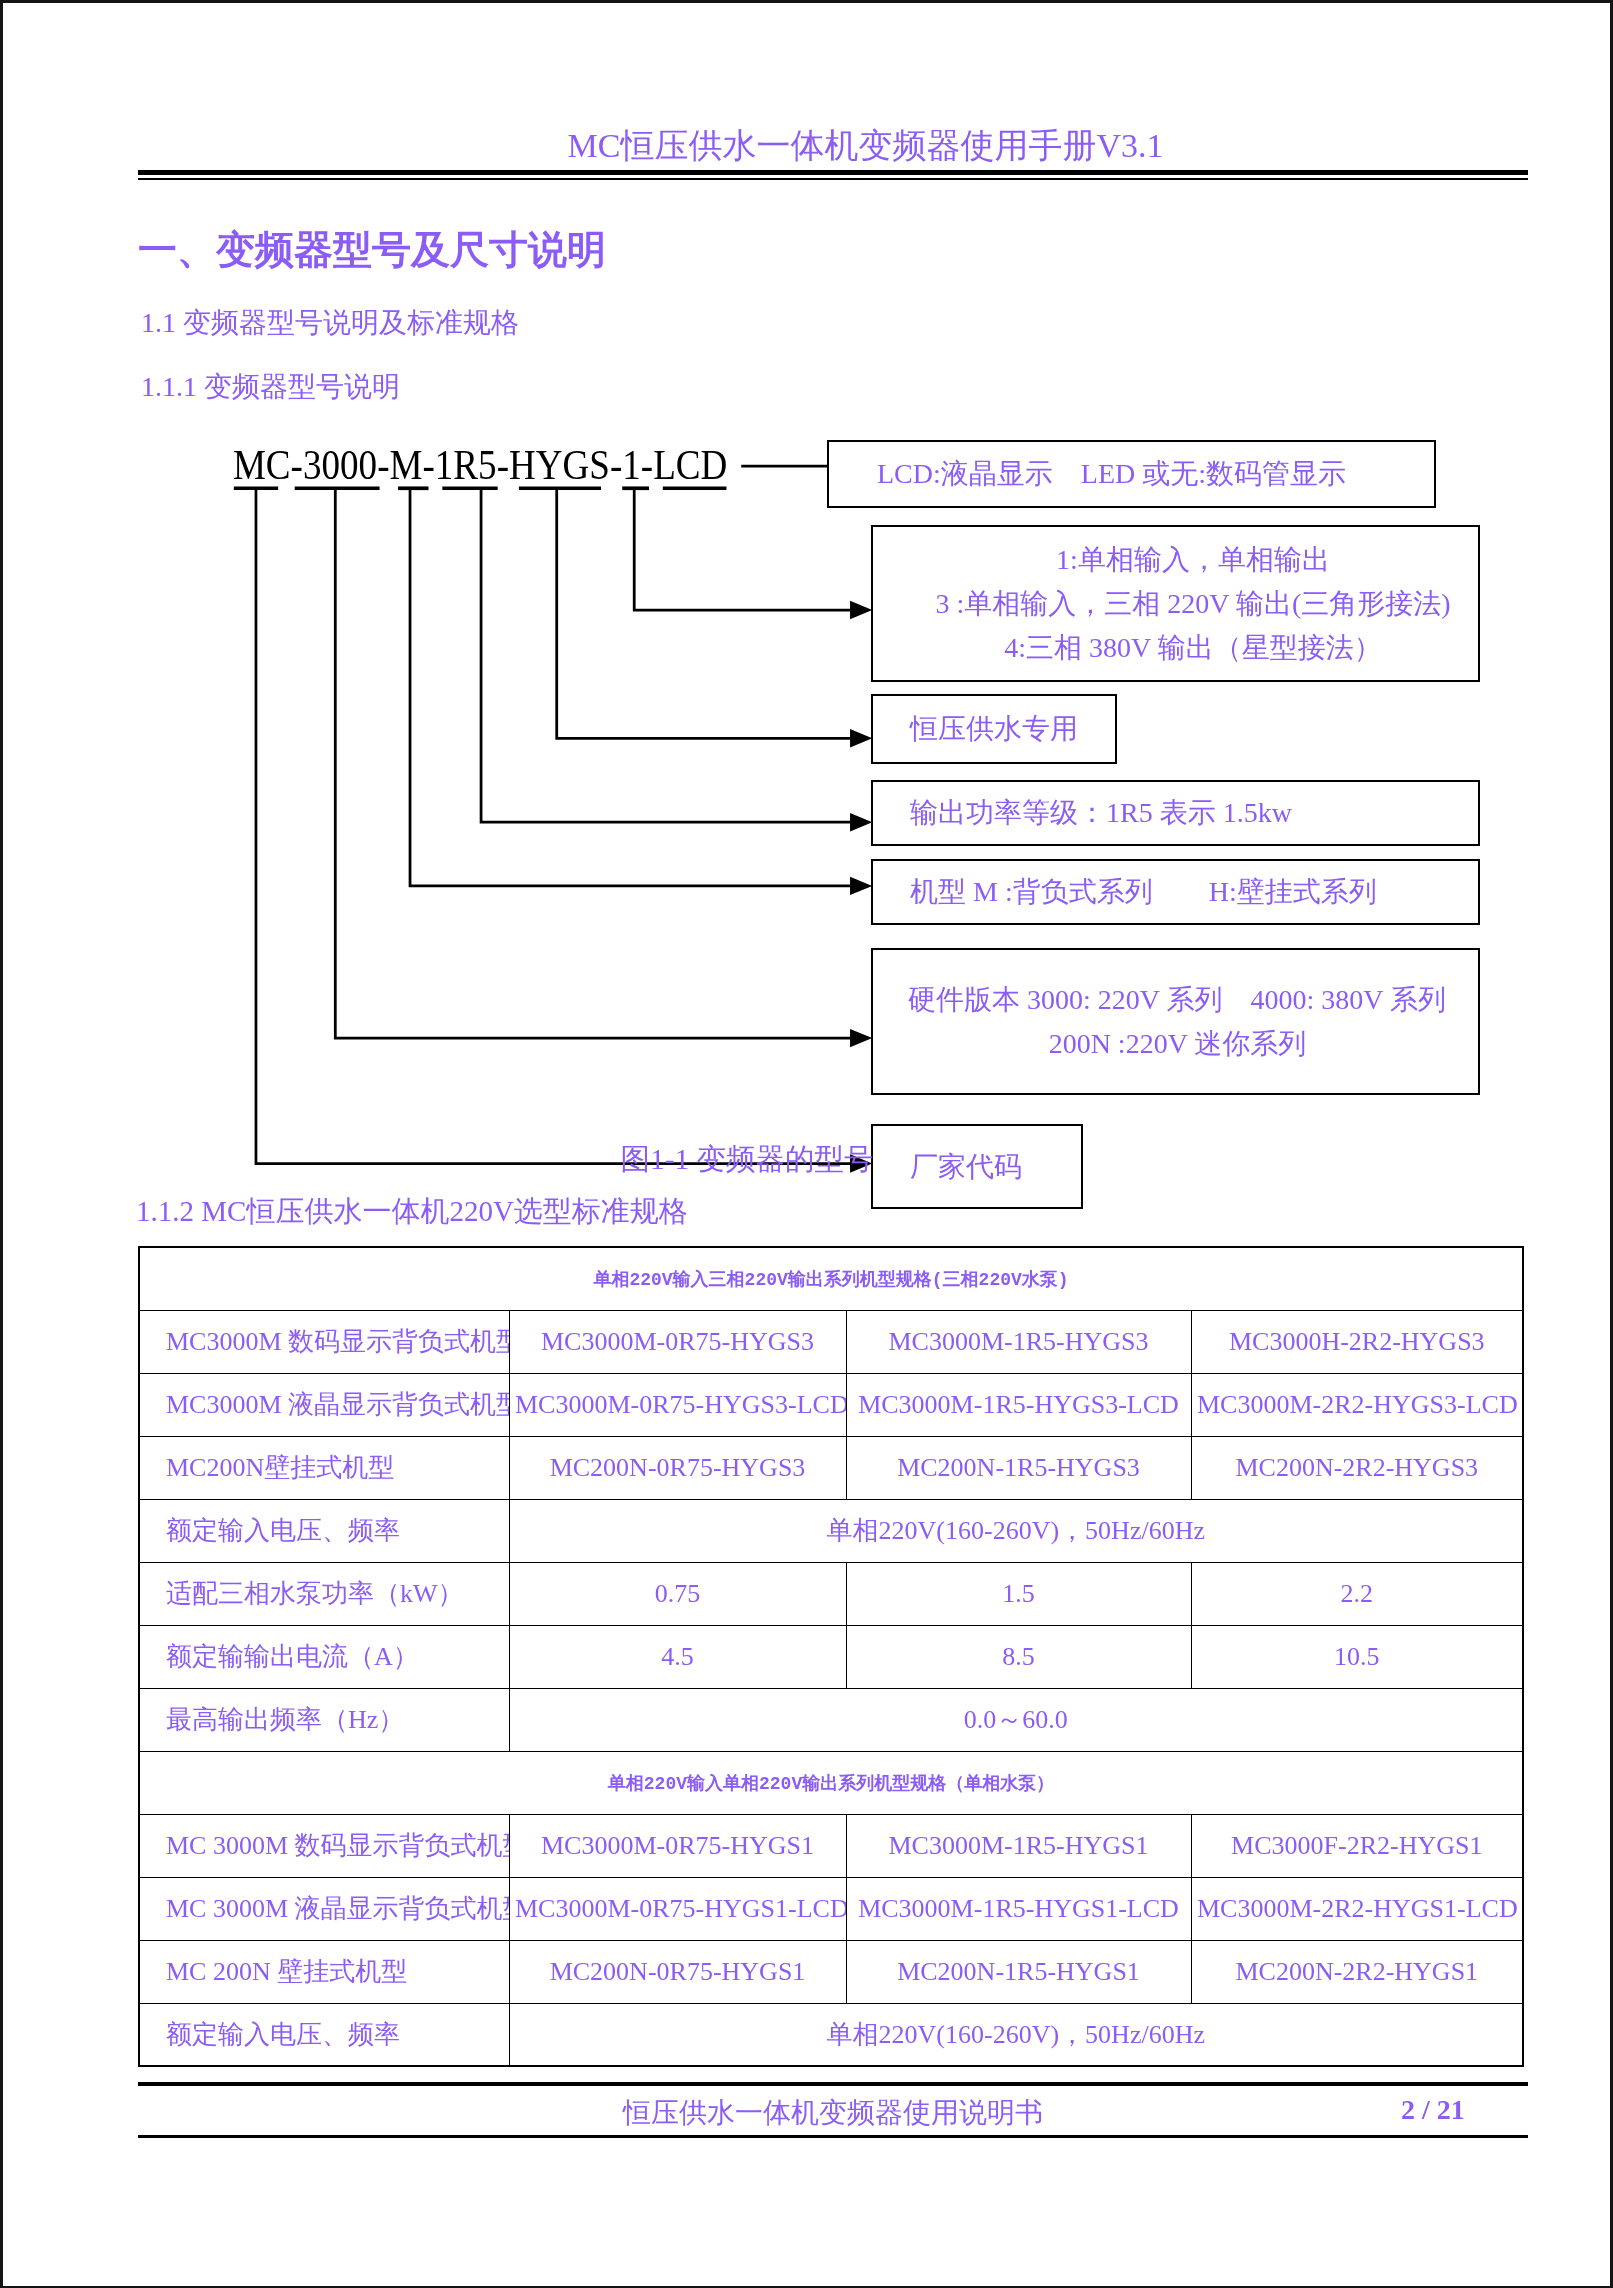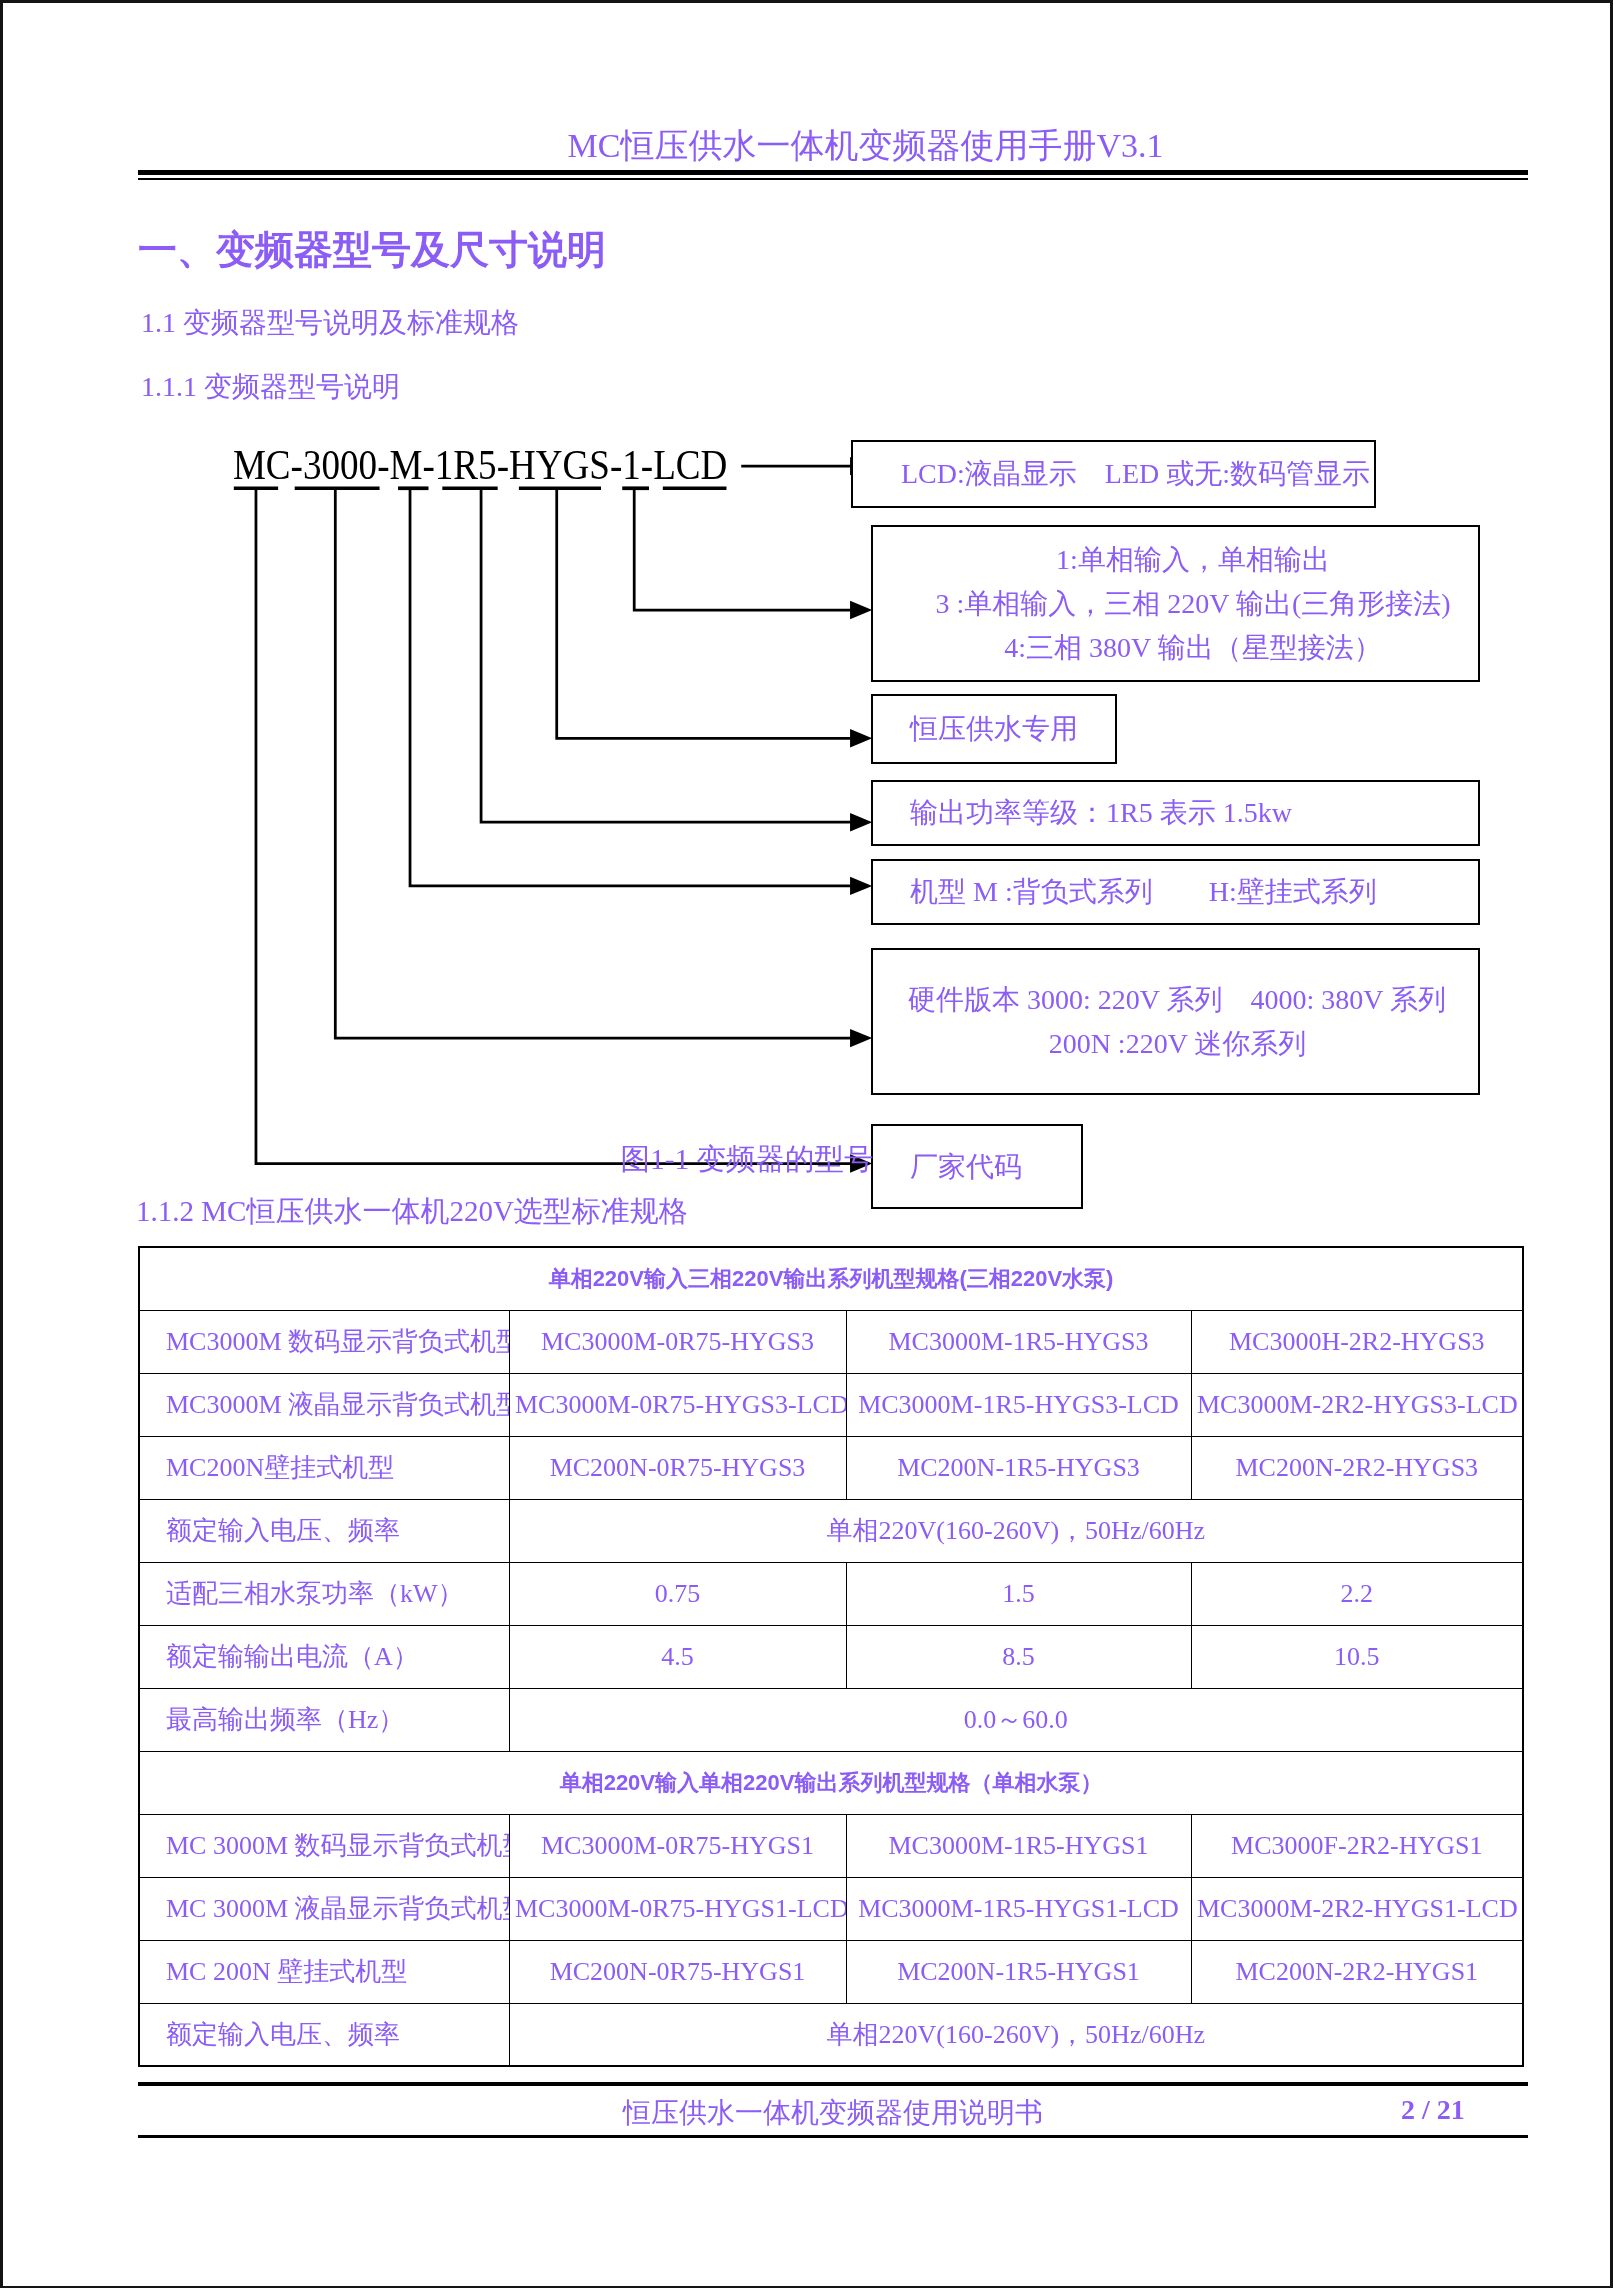--- a/index.html
+++ b/index.html
@@ -39,22 +39,22 @@
     font-size:26px;
   }
   .spec-table td{
     border:1.8px solid #000;height:63px;box-sizing:border-box;
     text-align:center;vertical-align:middle;padding:0 5.5px;
     overflow:hidden;white-space:nowrap;
   }
   .spec-table{border:2.8px solid #000;}
   .spec-table td.lbl{text-align:left;padding-left:26px;}
   .spec-table td.sect{
-    font-weight:bold;font-size:22px;
-    font-family:Liberation Sans, sans-serif;
+    font-weight:bold;font-size:18px;
+    font-family:Liberation Mono, monospace;
   }
   
   .ftr-rule1{left:135px;top:2079px;width:1390px;height:3.7px;background:#000;}
   .ftr-rule2{left:135px;top:2132px;width:1390px;height:2.8px;background:#000;}
   .ftr-text{left:135px;top:2091px;width:1390px;text-align:center;font-size:28px;white-space:nowrap;}
   .ftr-page{left:1398px;top:2091px;font-size:28px;font-weight:bold;white-space:nowrap;}
   svg text{font-family:"Liberation Serif","DejaVu Serif",serif;}
 </style>
 </head>
 <body>
@@ -96,21 +96,21 @@
       <polygon points="918,492 942,502 918,512"></polygon>
       <polygon points="918,648 942,658 918,668"></polygon>
       <polygon points="918,787 942,797 918,807"></polygon>
       <polygon points="918,878 942,888 918,898"></polygon>
       <polygon points="918,947 942,957 918,967"></polygon>
       <polygon points="918,1112 942,1122 918,1132"></polygon>
       <polygon points="918,1248 942,1258 918,1268"></polygon>
     </g>
   </svg>
 
-  <div class="dbox" style="left:848px;top:437px;width:525px;height:68px;">
+  <div class="dbox" style="left:824px;top:437px;width:609px;height:68px;">
     <span class="pad">LCD:液晶显示　LED 或无:数码管显示</span>
   </div>
 
   <div class="dbox dbox-col" style="left:868px;top:522px;width:609px;height:157px;align-items:center;">
     <span class="ln">1:单相输入，单相输出</span>
     <span class="ln">3 :单相输入，三相 220V 输出(三角形接法)</span>
     <span class="ln">4:三相 380V 输出（星型接法）</span>
   </div>
 
   <div class="dbox" style="left:868px;top:691px;width:246px;height:70px;">

